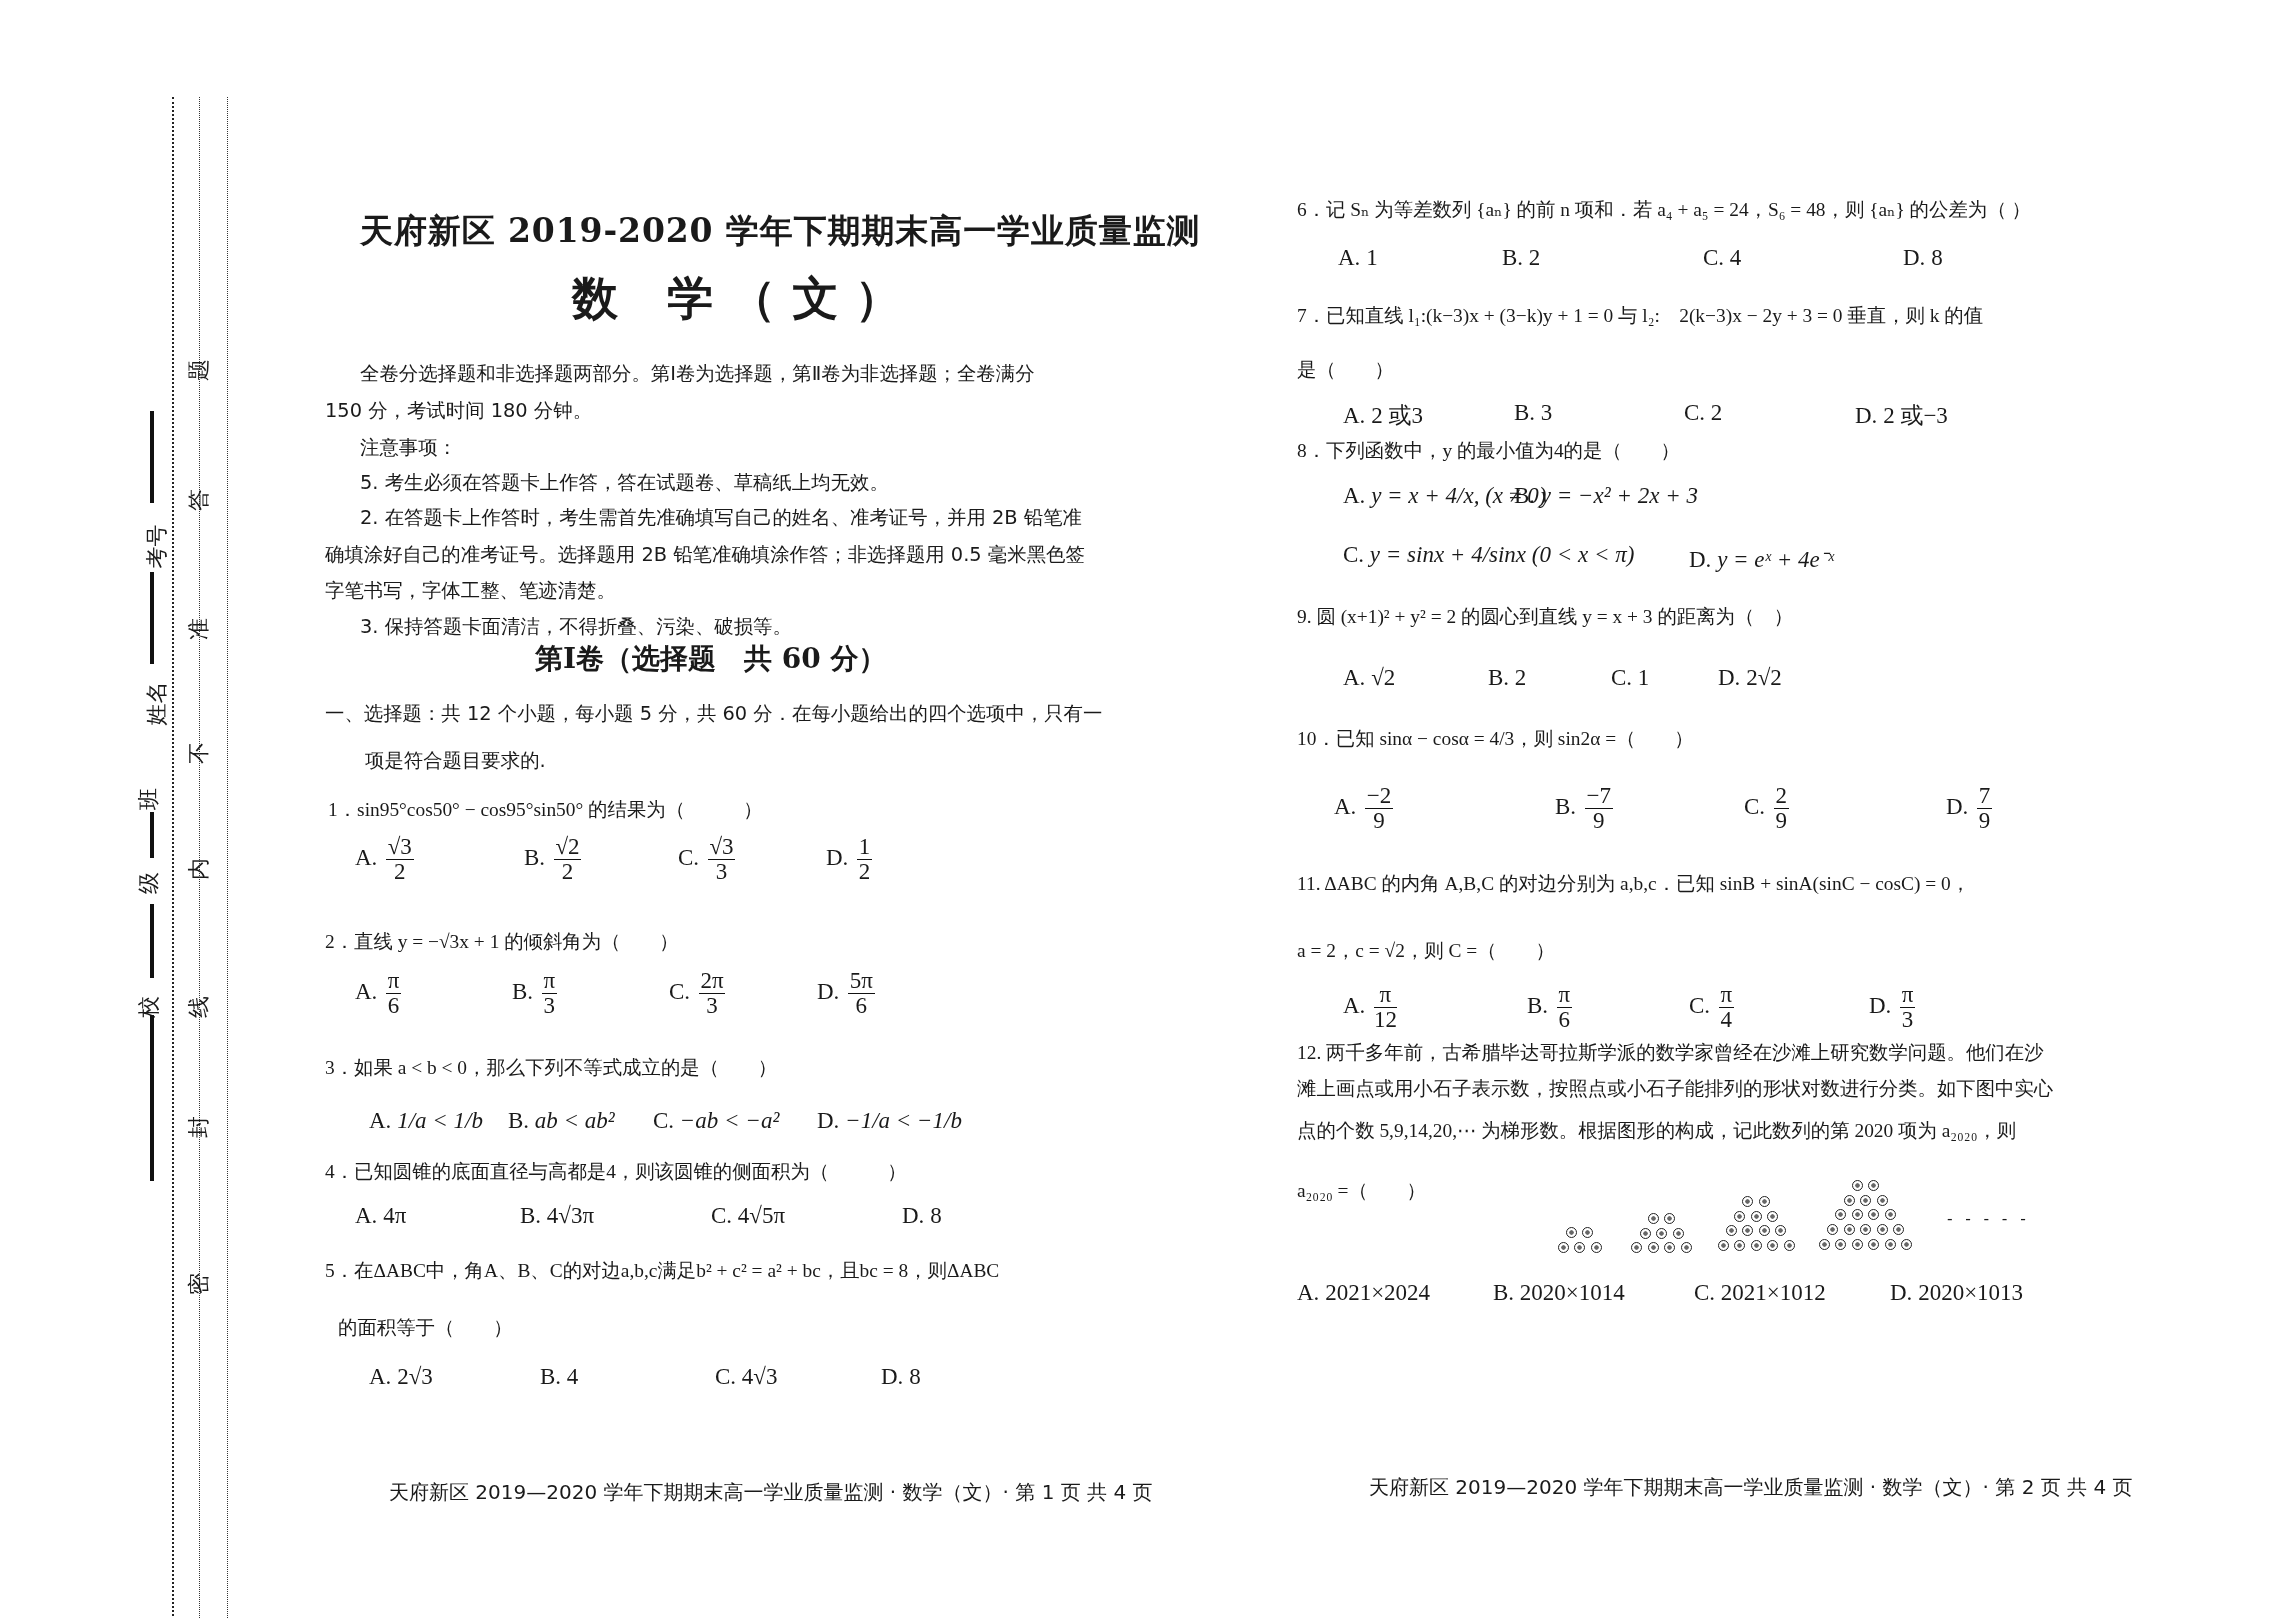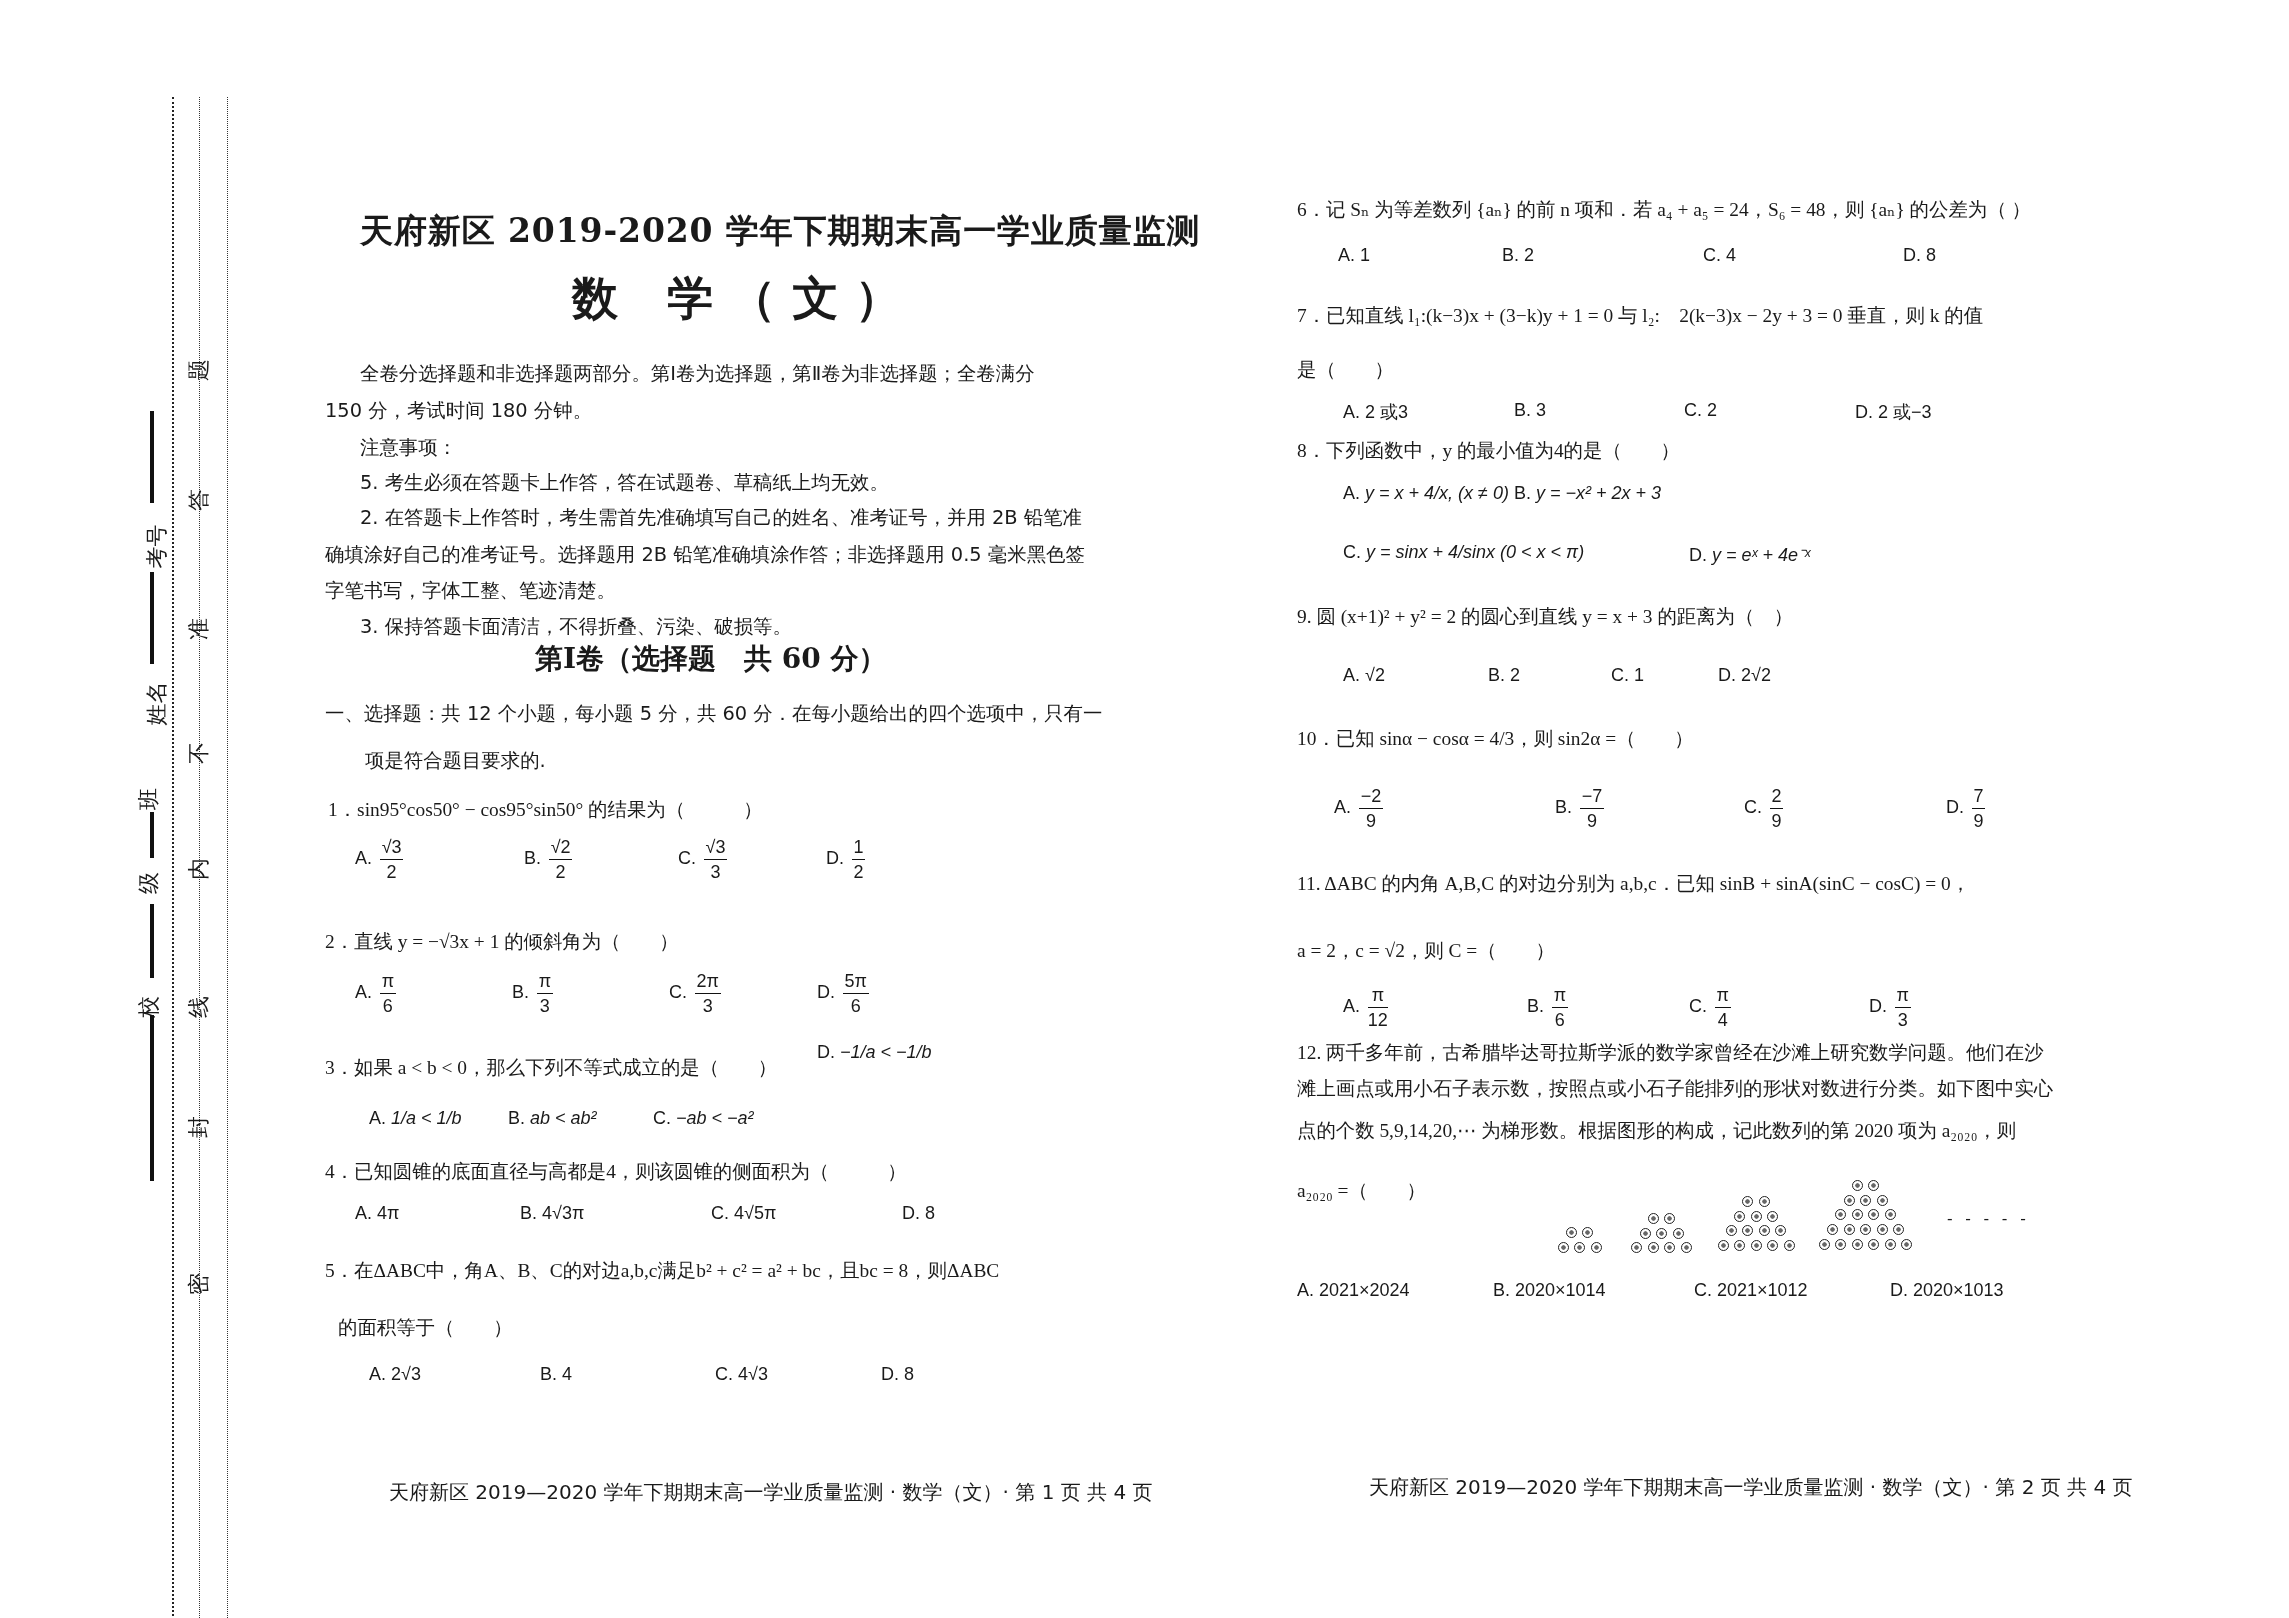--- a/index.html
+++ b/index.html
@@ -11,21 +11,21 @@
   .dotline.thin { border-left:1.8px dotted #333; }
   .vline { position:absolute; width:3.7px; background:#111; }
   .sealchar { position:absolute; font-size:22px; transform:rotate(-90deg); font-family:"DejaVu Sans","Liberation Sans",sans-serif; }
 
   .title { position:absolute; left:360px; top:209px; font-size:33px; font-weight:bold; letter-spacing:0.9px; font-family:"DejaVu Serif","Liberation Serif",serif; }
   .subject { position:absolute; left:572px; top:268px; font-size:46px; font-weight:bold; letter-spacing:16.6px; }
   .para { position:absolute; font-size:19.4px; line-height:22px; white-space:nowrap; font-family:"DejaVu Sans","Liberation Sans",sans-serif; }
   .bold { font-weight:normal; }
   .sectitle { position:absolute; left:535px; top:640px; font-size:28px; font-weight:bold; }
   .q { position:absolute; font-size:19.4px; white-space:nowrap; font-family:"Liberation Serif","DejaVu Serif",serif; }
-  .opt { position:absolute; font-size:18px; white-space:nowrap; font-family:Liberation Sans, sans-serif; }
+  .opt { position:absolute; font-size:23px; white-space:nowrap; font-family:Liberation Serif, serif; }
   .frac { display:inline-block; vertical-align:middle; text-align:center; margin:0 2.8px; }
   .frac .n { display:block; border-bottom:1.4px solid #111; padding:0 1.8px; line-height:24px; }
   .frac .d { display:block; line-height:24px; }
   i { font-style:italic; }
   .footer { position:absolute; font-size:20px; white-space:nowrap; font-family:"DejaVu Sans","Liberation Sans",sans-serif; }
   .dotfig { position:absolute; }
   .dotfig .row { display:flex; justify-content:center; gap:5.5px; margin-bottom:3.7px; }
   .dotfig .pebble { width:11px; height:11px; border-radius:50%; border:1.8px solid #222; background:radial-gradient(circle,#666 0 30%,#fff 40%); box-sizing:border-box; }
   .ellipsis-dash { position:absolute; font-size:16.6px; letter-spacing:3.7px; }
 </style>
@@ -84,21 +84,21 @@
   <div class="q" style="left:325px; top:928px;">2．直线 y = −√3x + 1 的倾斜角为（　　）</div>
   <div class="opt" style="left:355px; top:969px;"><span>A.</span> <span class="frac"><span class="n">π</span><span class="d">6</span></span></div>
   <div class="opt" style="left:512px; top:969px;"><span>B.</span> <span class="frac"><span class="n">π</span><span class="d">3</span></span></div>
   <div class="opt" style="left:669px; top:969px;"><span>C.</span> <span class="frac"><span class="n">2π</span><span class="d">3</span></span></div>
   <div class="opt" style="left:817px; top:969px;"><span>D.</span> <span class="frac"><span class="n">5π</span><span class="d">6</span></span></div>
 
   <div class="q" style="left:325px; top:1054px;">3．如果 a &lt; b &lt; 0，那么下列不等式成立的是（　　）</div>
   <div class="opt" style="left:369px; top:1108px;"><span>A.</span> <i>1/a &lt; 1/b</i></div>
   <div class="opt" style="left:508px; top:1108px;"><span>B.</span> <i>ab &lt; ab²</i></div>
   <div class="opt" style="left:653px; top:1108px;"><span>C.</span> <i>−ab &lt; −a²</i></div>
-  <div class="opt" style="left:817px; top:1042px;"><span>D.</span> <i>−1/a &lt; −1/b</i></div>
+  <div class="opt" style="left:817px; top:1108px;"><span>D.</span> <i>−1/a &lt; −1/b</i></div>
 
   <div class="q" style="left:325px; top:1158px;">4．已知圆锥的底面直径与高都是4，则该圆锥的侧面积为（　　　）</div>
   <div class="opt" style="left:355px; top:1203px;"><span>A.</span> <span>4π</span></div>
   <div class="opt" style="left:520px; top:1203px;"><span>B.</span> <span>4√3π</span></div>
   <div class="opt" style="left:711px; top:1203px;"><span>C.</span> <span>4√5π</span></div>
   <div class="opt" style="left:902px; top:1203px;"><span>D.</span> <span>8</span></div>
 
   <div class="q" style="left:325px; top:1257px;">5．在ΔABC中，角A、B、C的对边a,b,c满足b² + c² = a² + bc，且bc = 8，则ΔABC</div>
   <div class="q" style="left:338px; top:1314px;">的面积等于（　　）</div>
   <div class="opt" style="left:369px; top:1364px;"><span>A.</span> <span>2√3</span></div>

